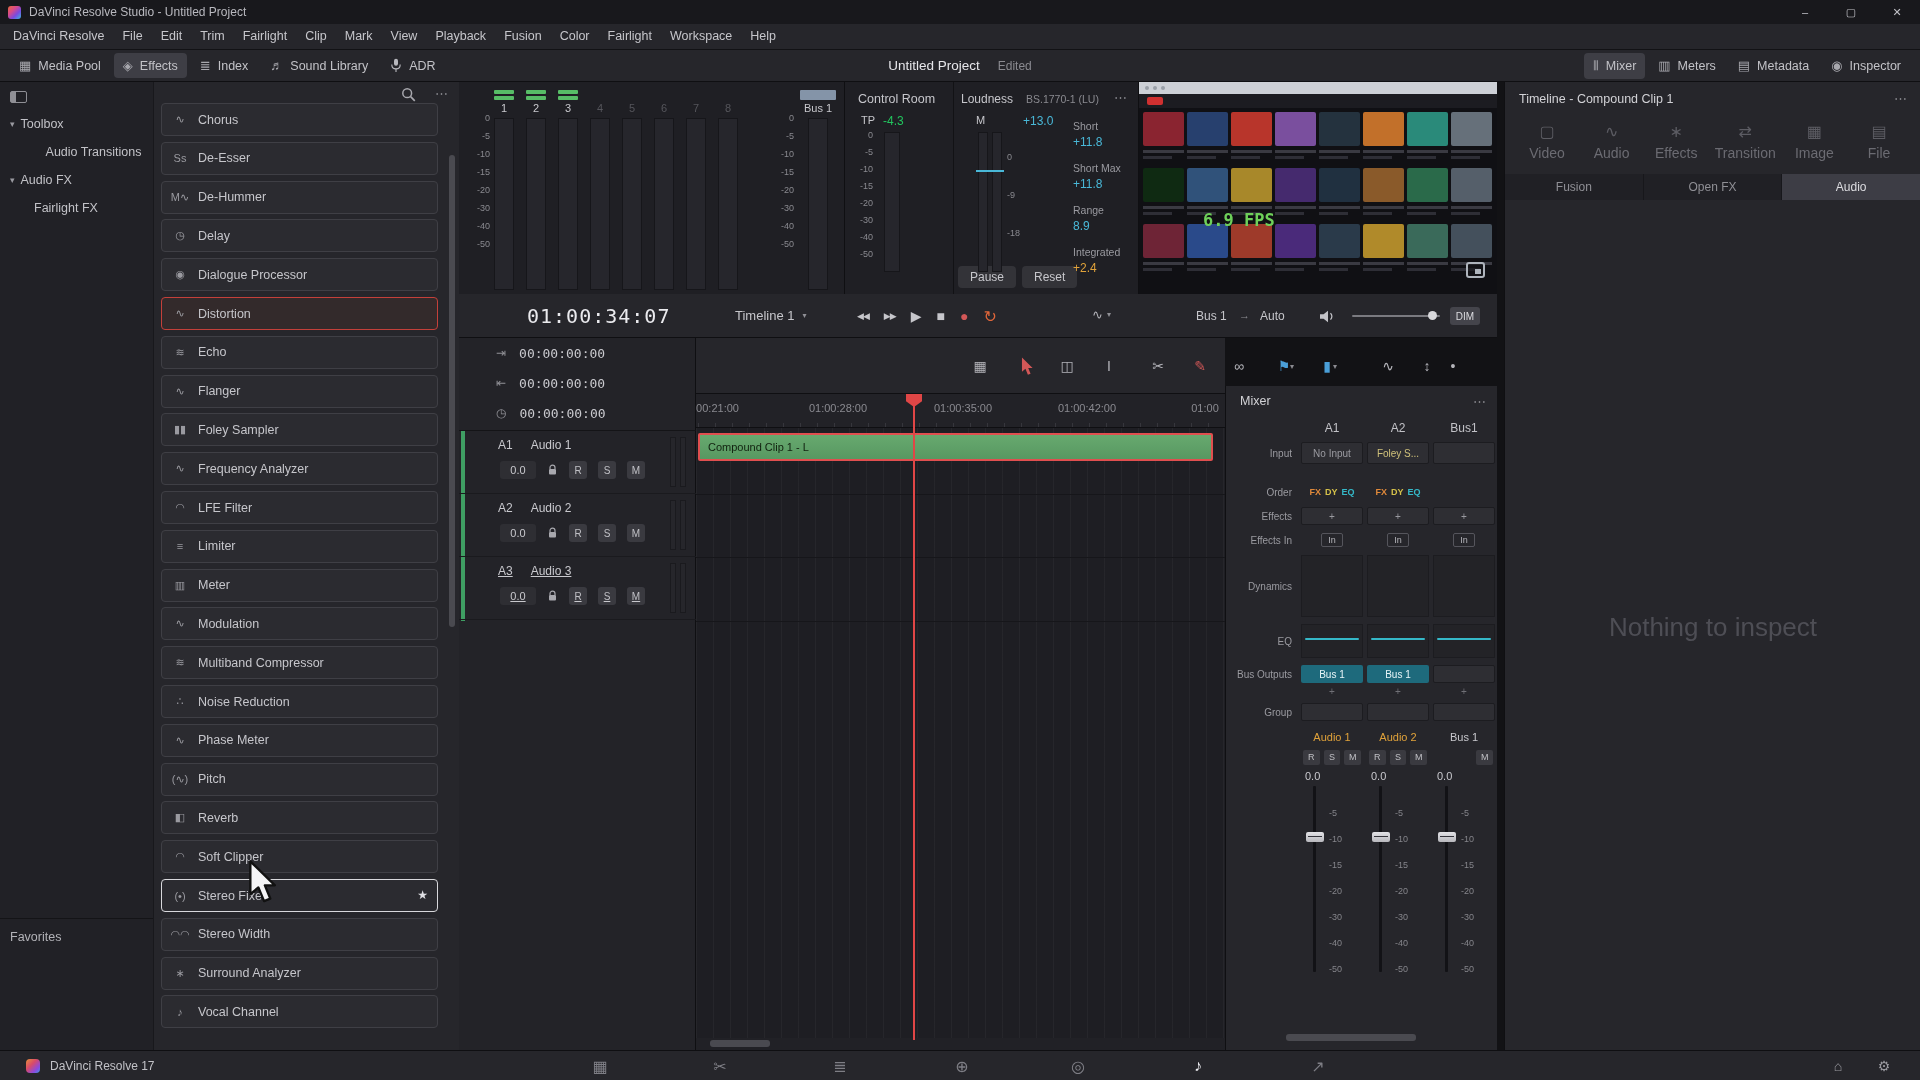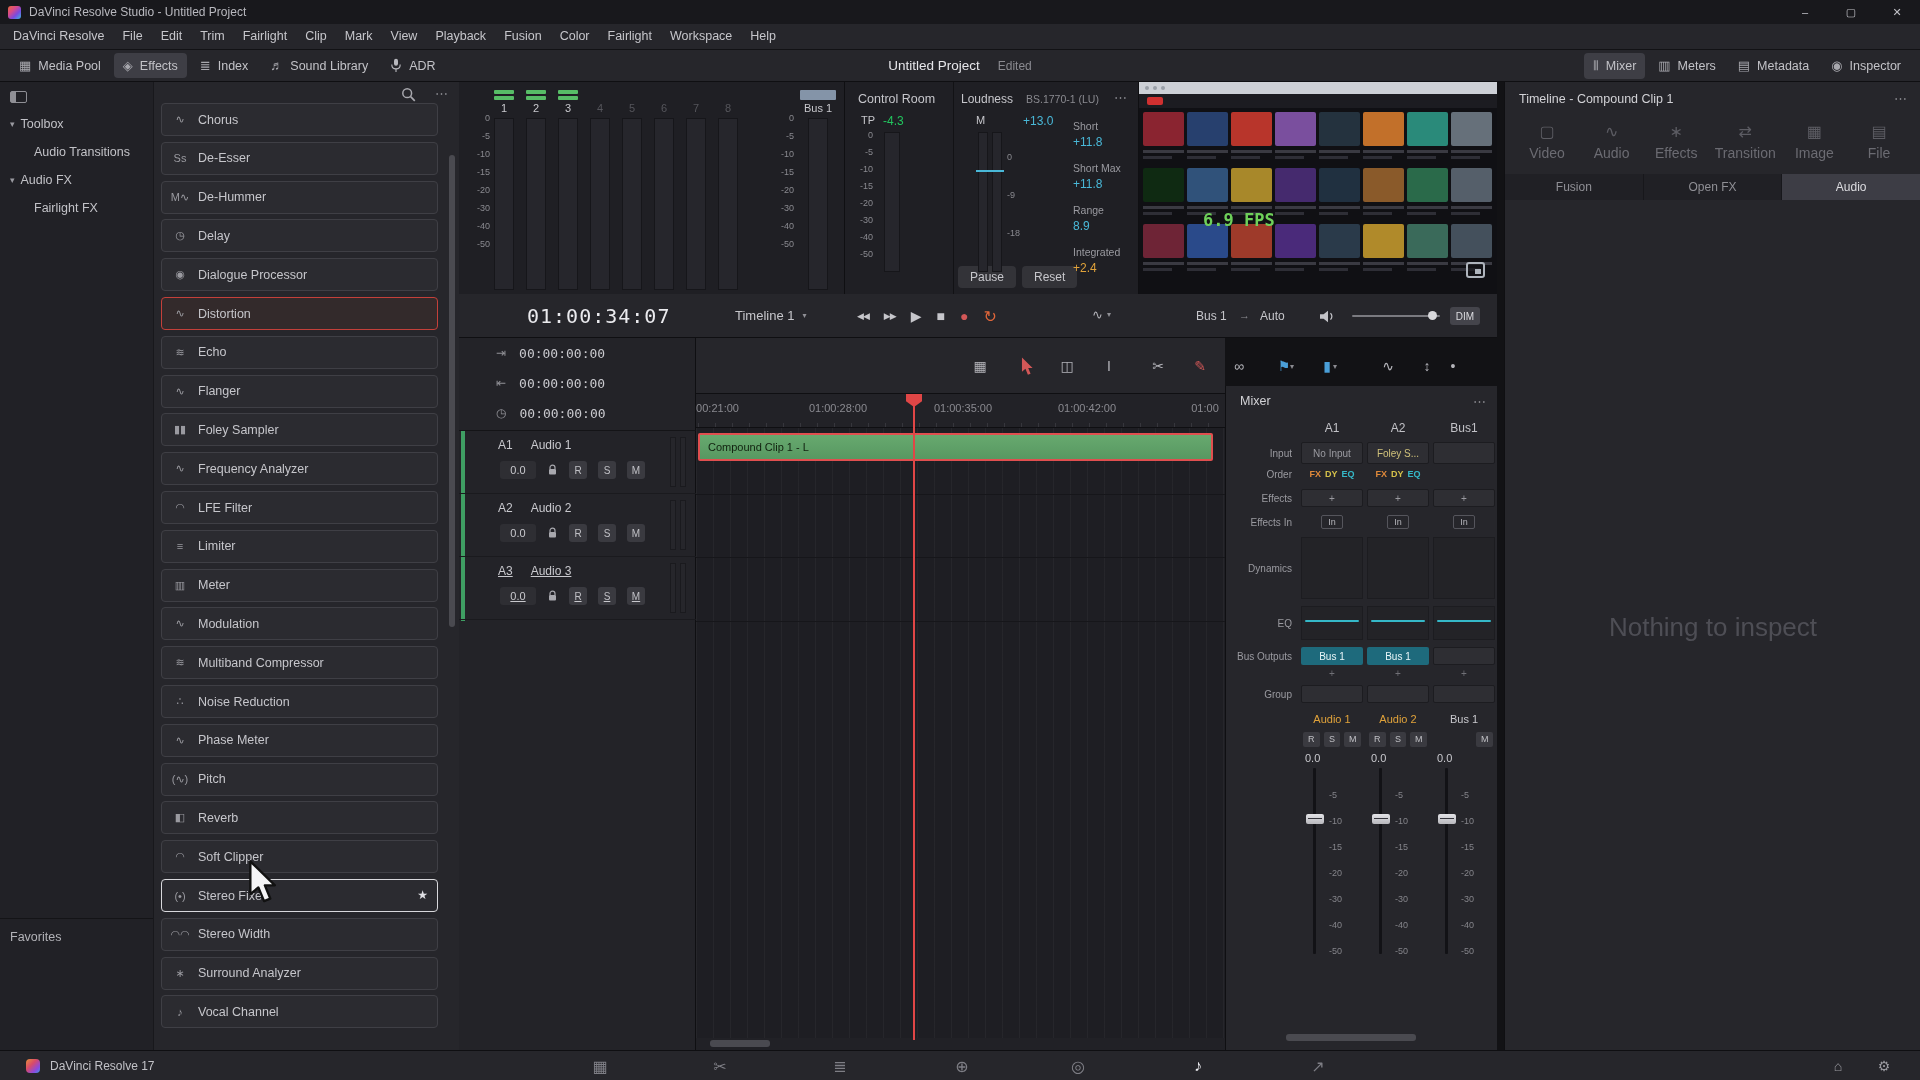--- a/index.html
+++ b/index.html
@@ -265,21 +265,21 @@
   <div id="content">
 
     <div id="leftPanel">
       <div id="sidebar">
         <div class="collapse-icon"></div>
         <div id="sidebarTree">
             <div class="side-row" style="top: 28px; padding-left: 10px;">
               <div class="chev">▾</div>
               <div>Toolbox</div>
             </div>
-            <div class="side-row" style="top: 56px; padding-left: 34px;">
+            <div class="side-row" style="top: 56px; padding-left: 34px; justify-content: center;">
               <div>Audio Transitions</div>
             </div>
             <div class="side-row" style="top: 84px; padding-left: 10px;">
               <div class="chev">▾</div>
               <div>Audio FX</div>
             </div>
             <div class="side-row" style="top: 112px; padding-left: 34px;">
               <div>Fairlight FX</div>
             </div>
           </div>
@@ -707,21 +707,21 @@
     <div id="mixerPanel">
       <div class="mixer-title">Mixer</div>
       <div class="dots" style="position:absolute;right:10px;top:8px">⋯</div>
       <div id="mixerRows">
           <div class="mrow" style="height: 20px; margin-bottom: 4px;">
             <div class="mlabel"></div>
             <div class="mcell" style="font-size: 12px; color: rgb(194, 194, 199);">A1</div>
             <div class="mcell" style="font-size: 12px; color: rgb(194, 194, 199);">A2</div>
             <div class="mcell" style="font-size: 12px; color: rgb(194, 194, 199);">Bus1</div>
           </div>
-          <div class="mrow" style="height: 22px; margin-bottom: 2px;">
+          <div class="mrow" style="height: 22px; margin-bottom: 20px;">
             <div class="mlabel">Input</div>
             <div class="mcell">
               <div class="mbox">No Input</div>
             </div>
             <div class="mcell">
               <div class="mbox" style="color: rgb(207, 192, 122);">Foley S...</div>
             </div>
             <div class="mcell">
               <div class="mbox"></div>
             </div>

